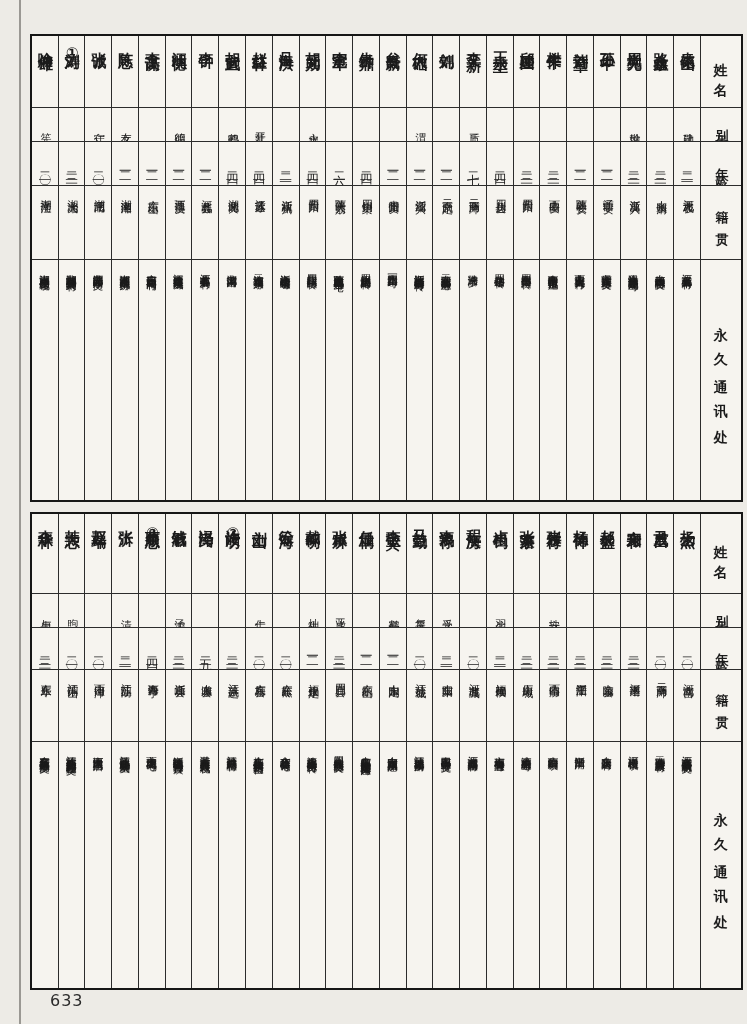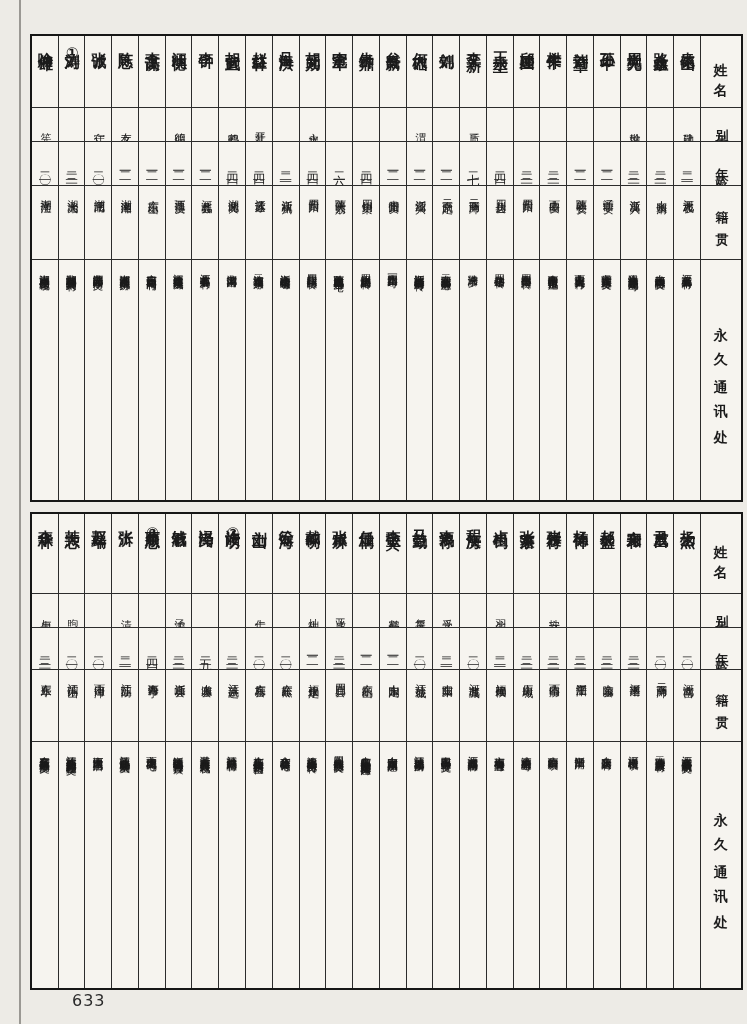--- a/index.html
+++ b/index.html
@@ -57,21 +57,20 @@
   .header-col .cell.name{font-size:14px;letter-spacing:20px;padding-top:0;}
   .header-col .cell.alias{font-size:13px;letter-spacing:6px;}
   .header-col .cell.age{font-size:13px;letter-spacing:6px;}
   .header-col .cell.native{font-size:13px;letter-spacing:22px;padding-top:0;}
   .header-col .cell.address{font-size:14px;letter-spacing:26px;padding-top:0;justify-content:center;}
   .page-number{
     position:absolute;left:50px;bottom:14px;
     font-size:16px;color:#2a2a2a;
     font-family:"DejaVu Sans",sans-serif;
     letter-spacing:1px;
-    margin-left:22px;
   }
 </style>
 </head>
 <body>
 
 <div class="page">
   <div class="scan-edge"></div>
 
   <div class="rtable table1">
     <div class="header-col">

